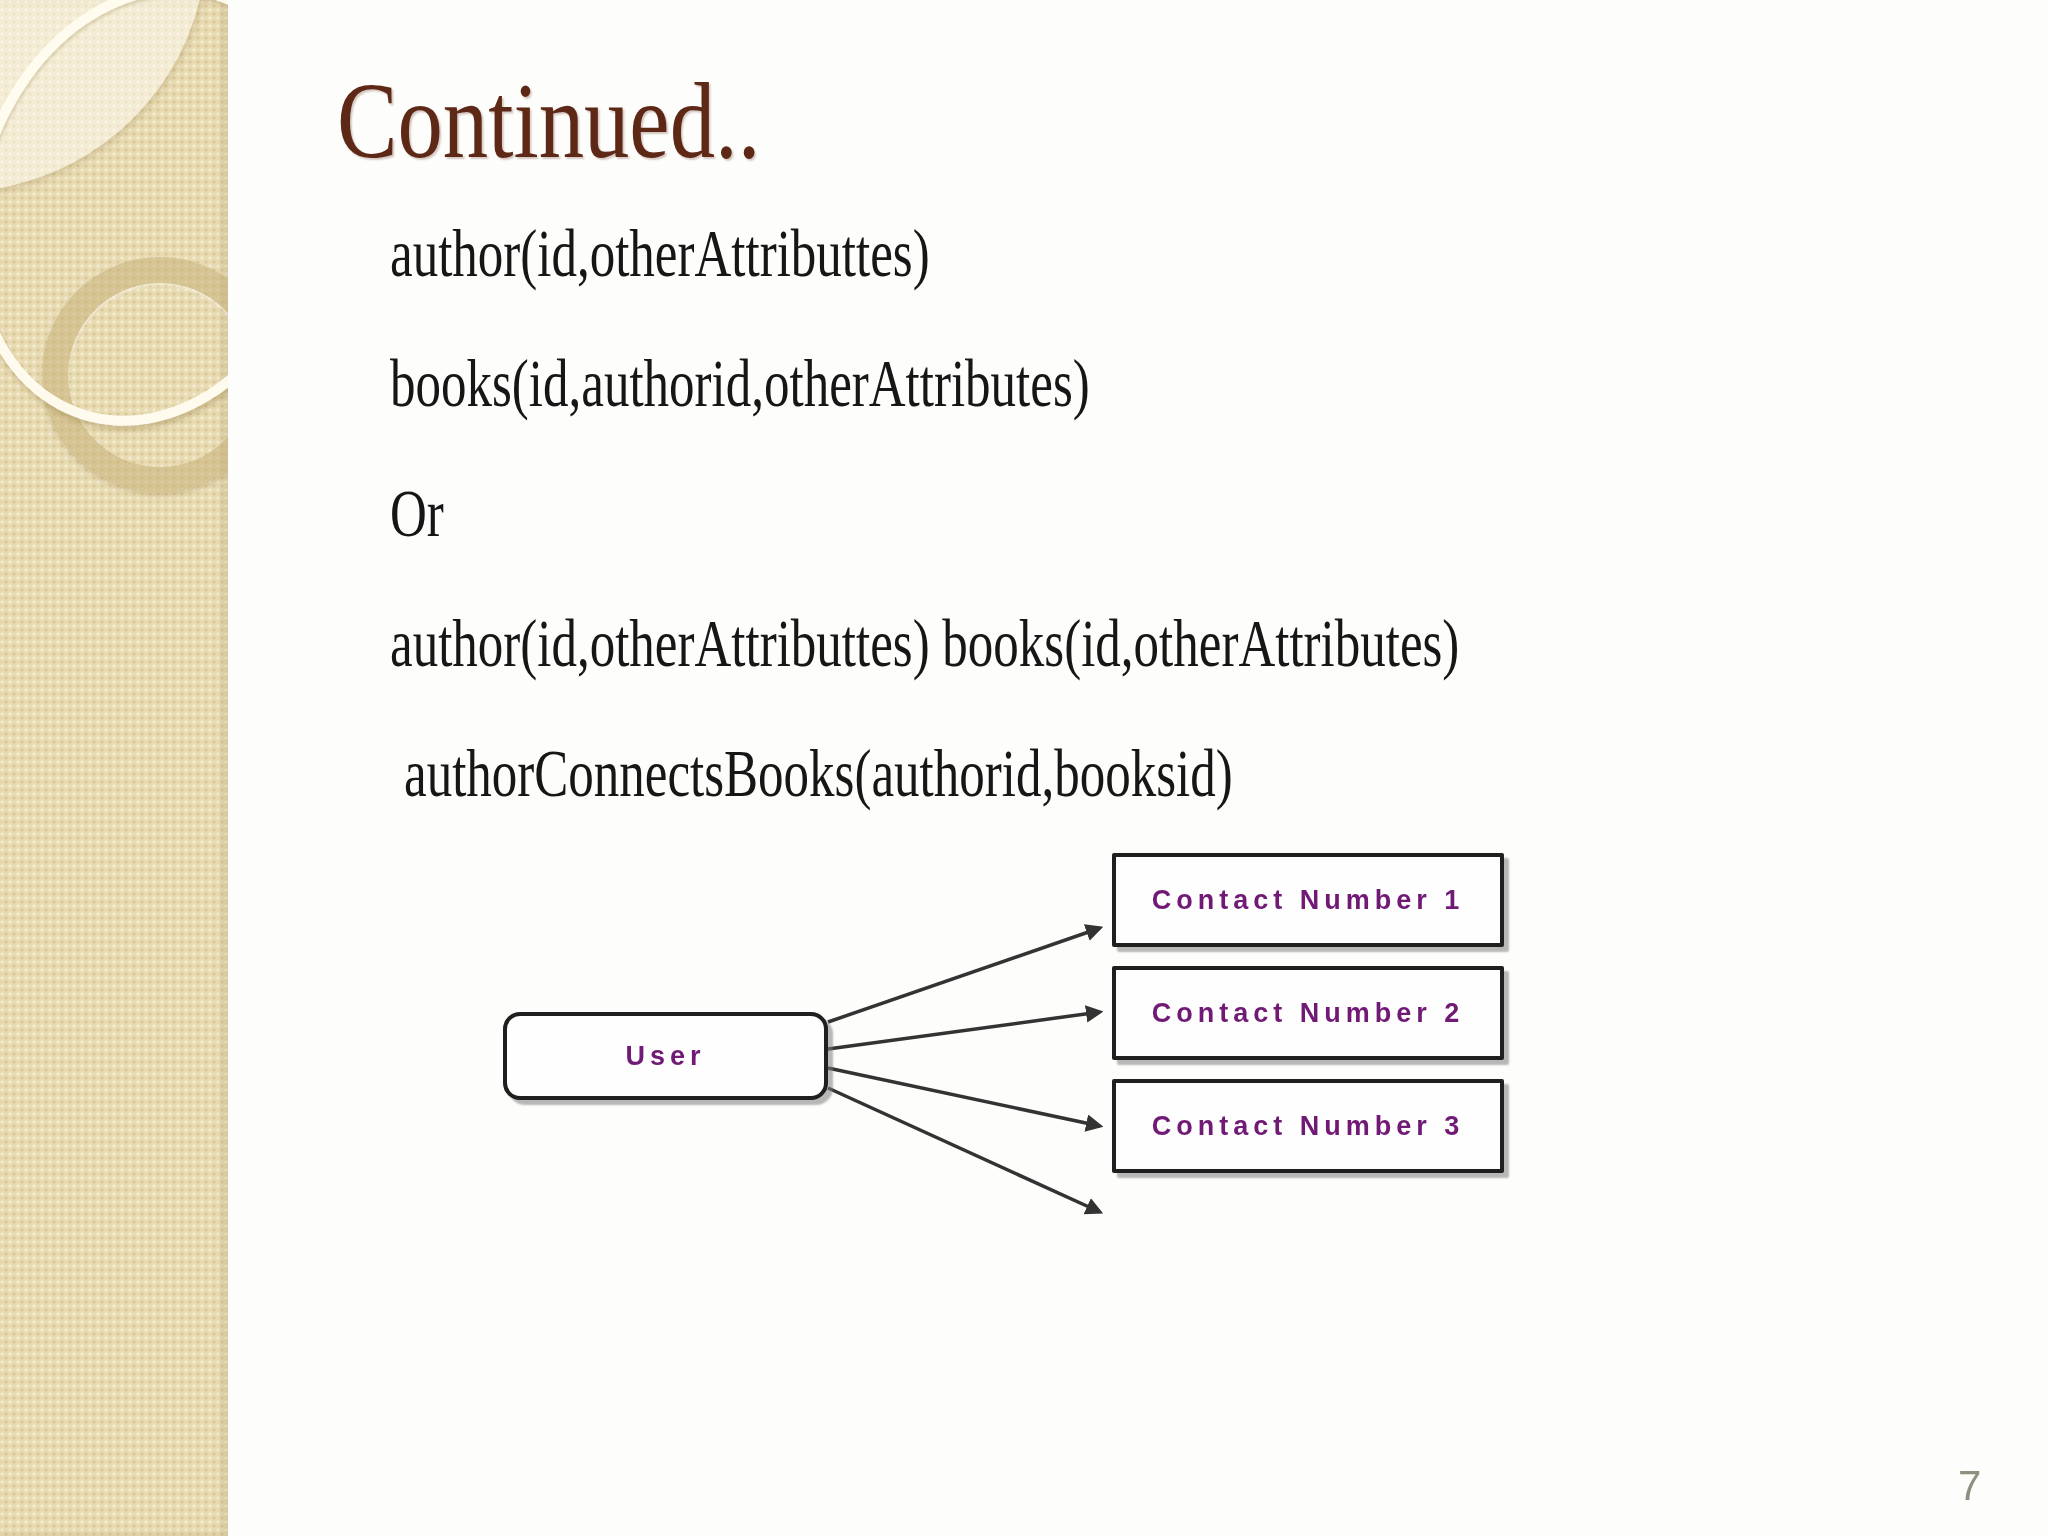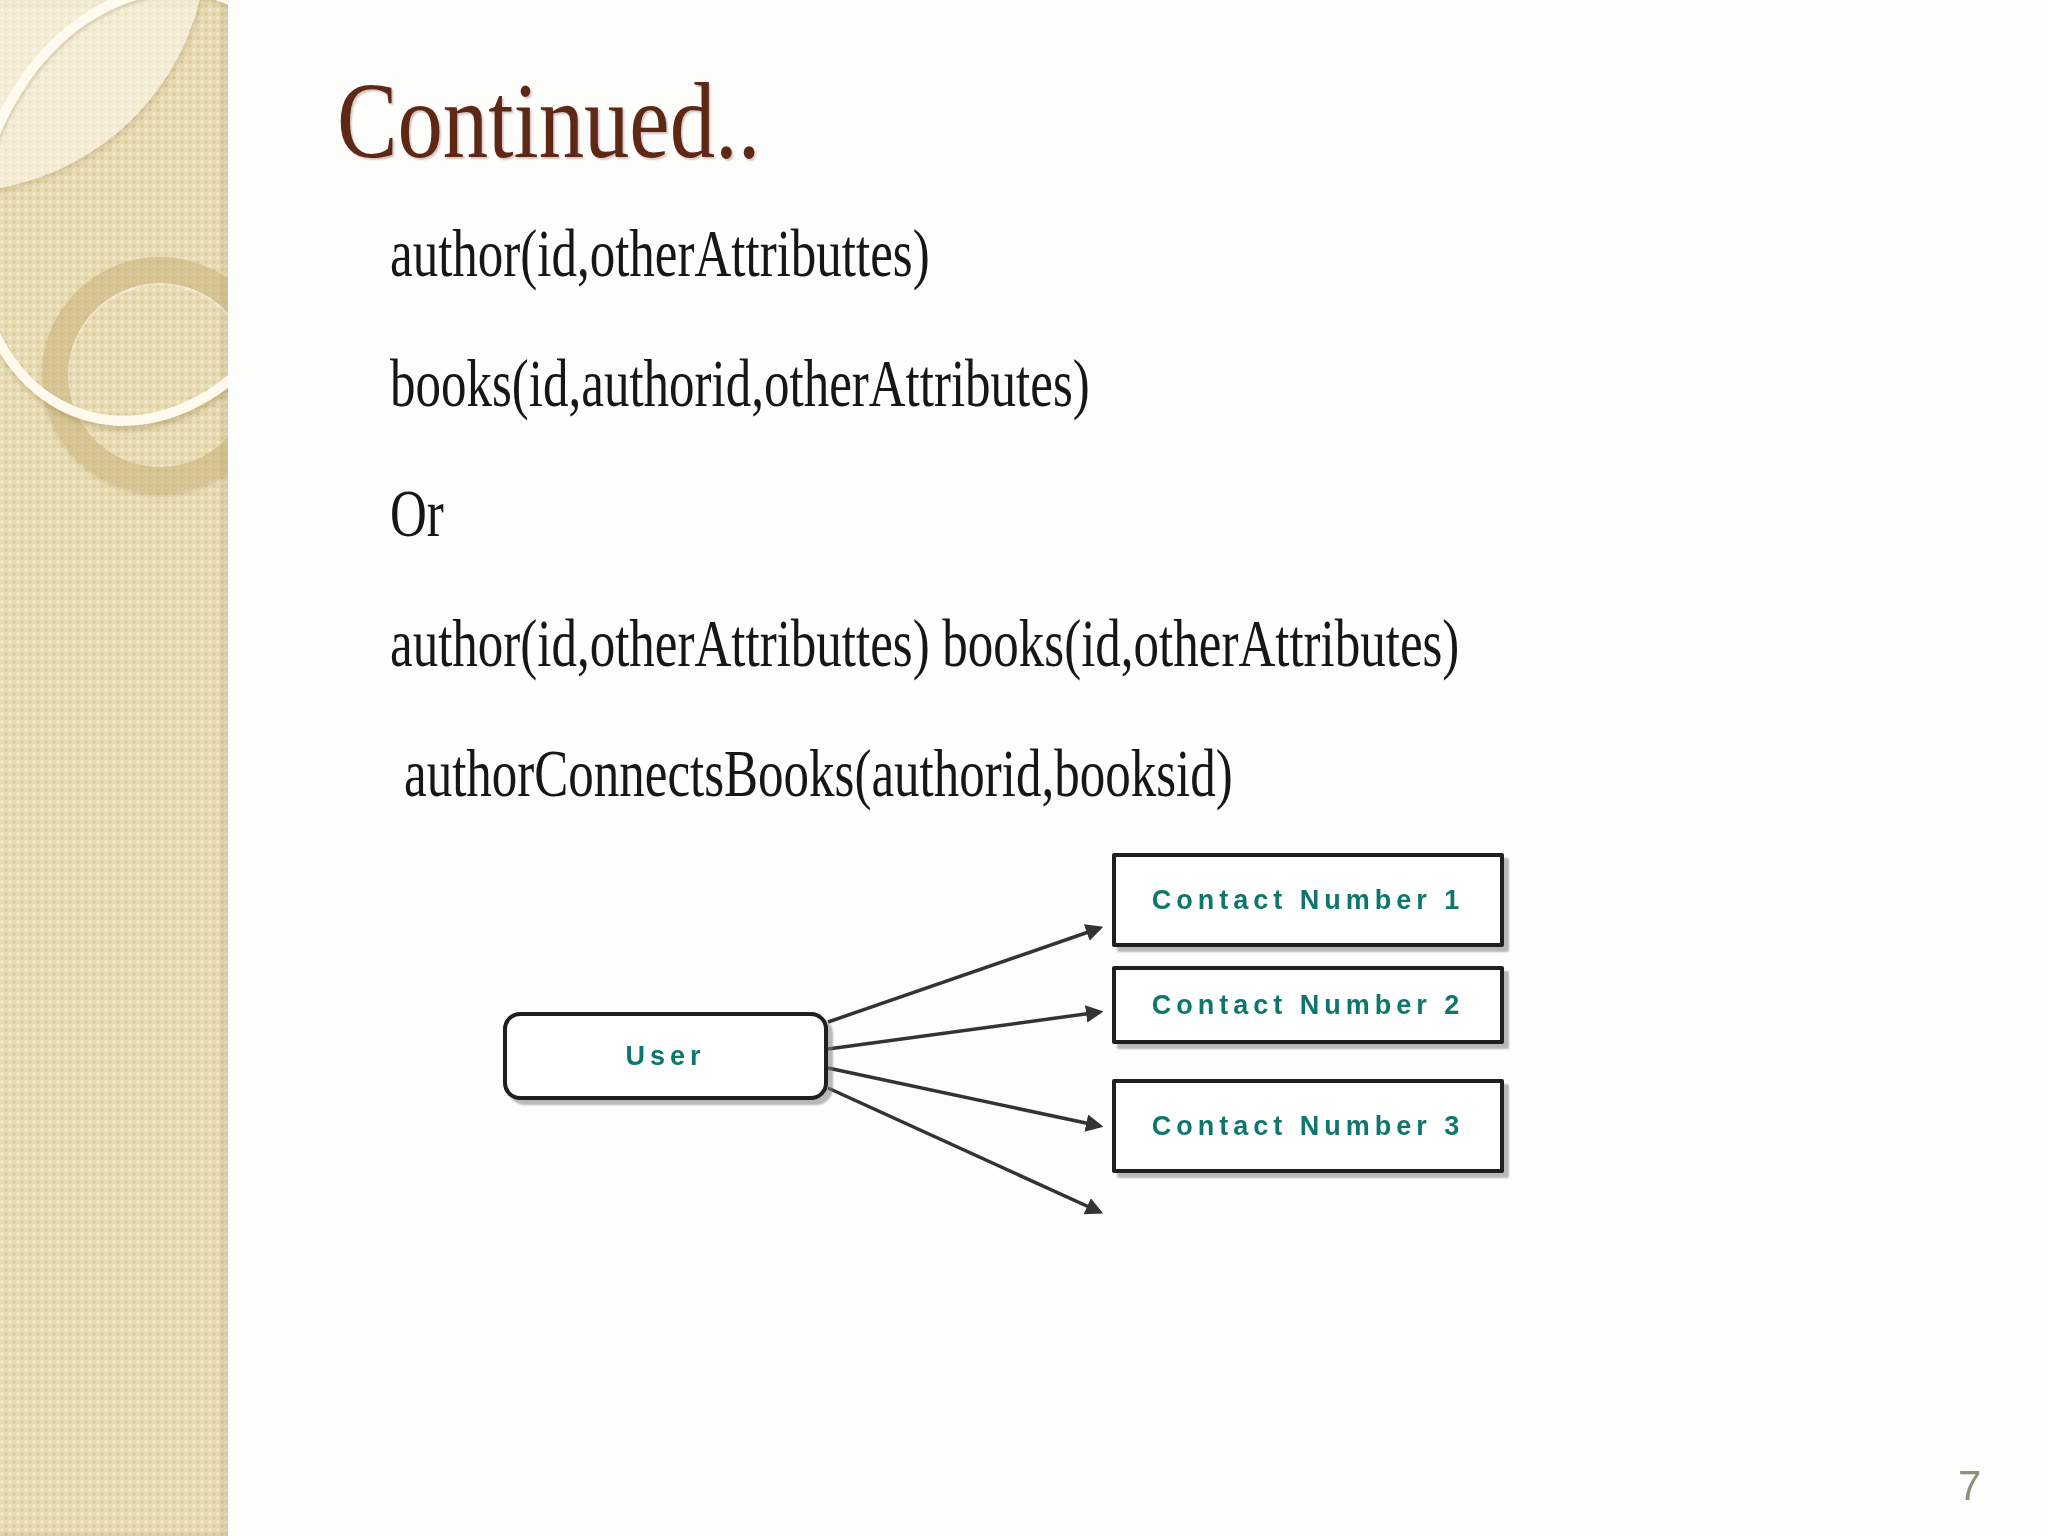--- a/index.html
+++ b/index.html
@@ -64,26 +64,26 @@
 
   
   .arrows{position:absolute;left:0;top:0;width:2048px;height:1536px;pointer-events:none;}
   .dbox{
     position:absolute;box-sizing:border-box;
     background:#fefefe;
     border:4px solid #1f1f1f;border-radius:2px;
     box-shadow:5px 5px 2px rgba(125,125,125,0.55);
     display:flex;align-items:center;justify-content:center;
     font-family:"Liberation Sans", sans-serif;
-    font-size:27px;font-weight:700;letter-spacing:5px;color:#0f766e;
+    font-size:27px;font-weight:700;letter-spacing:5px;color:#701a75;
     white-space:nowrap;
   }
   .dbox.user{left:503px;top:1012px;width:325px;height:88px;border-radius:17px;}
   .dbox.c1{left:1112px;top:853px;width:392px;height:94px;}
-  .dbox.c2{left:1112px;top:966px;width:392px;height:78px;}
+  .dbox.c2{left:1112px;top:966px;width:392px;height:94px;}
   .dbox.c3{left:1112px;top:1079px;width:392px;height:94px;align-items:center;}
   .dbox.c4{left:1112px;top:1192px;width:392px;height:94px;}
 
   
   .pagenum{
     position:absolute;left:1958px;top:1462px;
     font-family:"Liberation Sans", sans-serif;
     font-size:42px;color:#8f8f7d;
   }
 </style>

